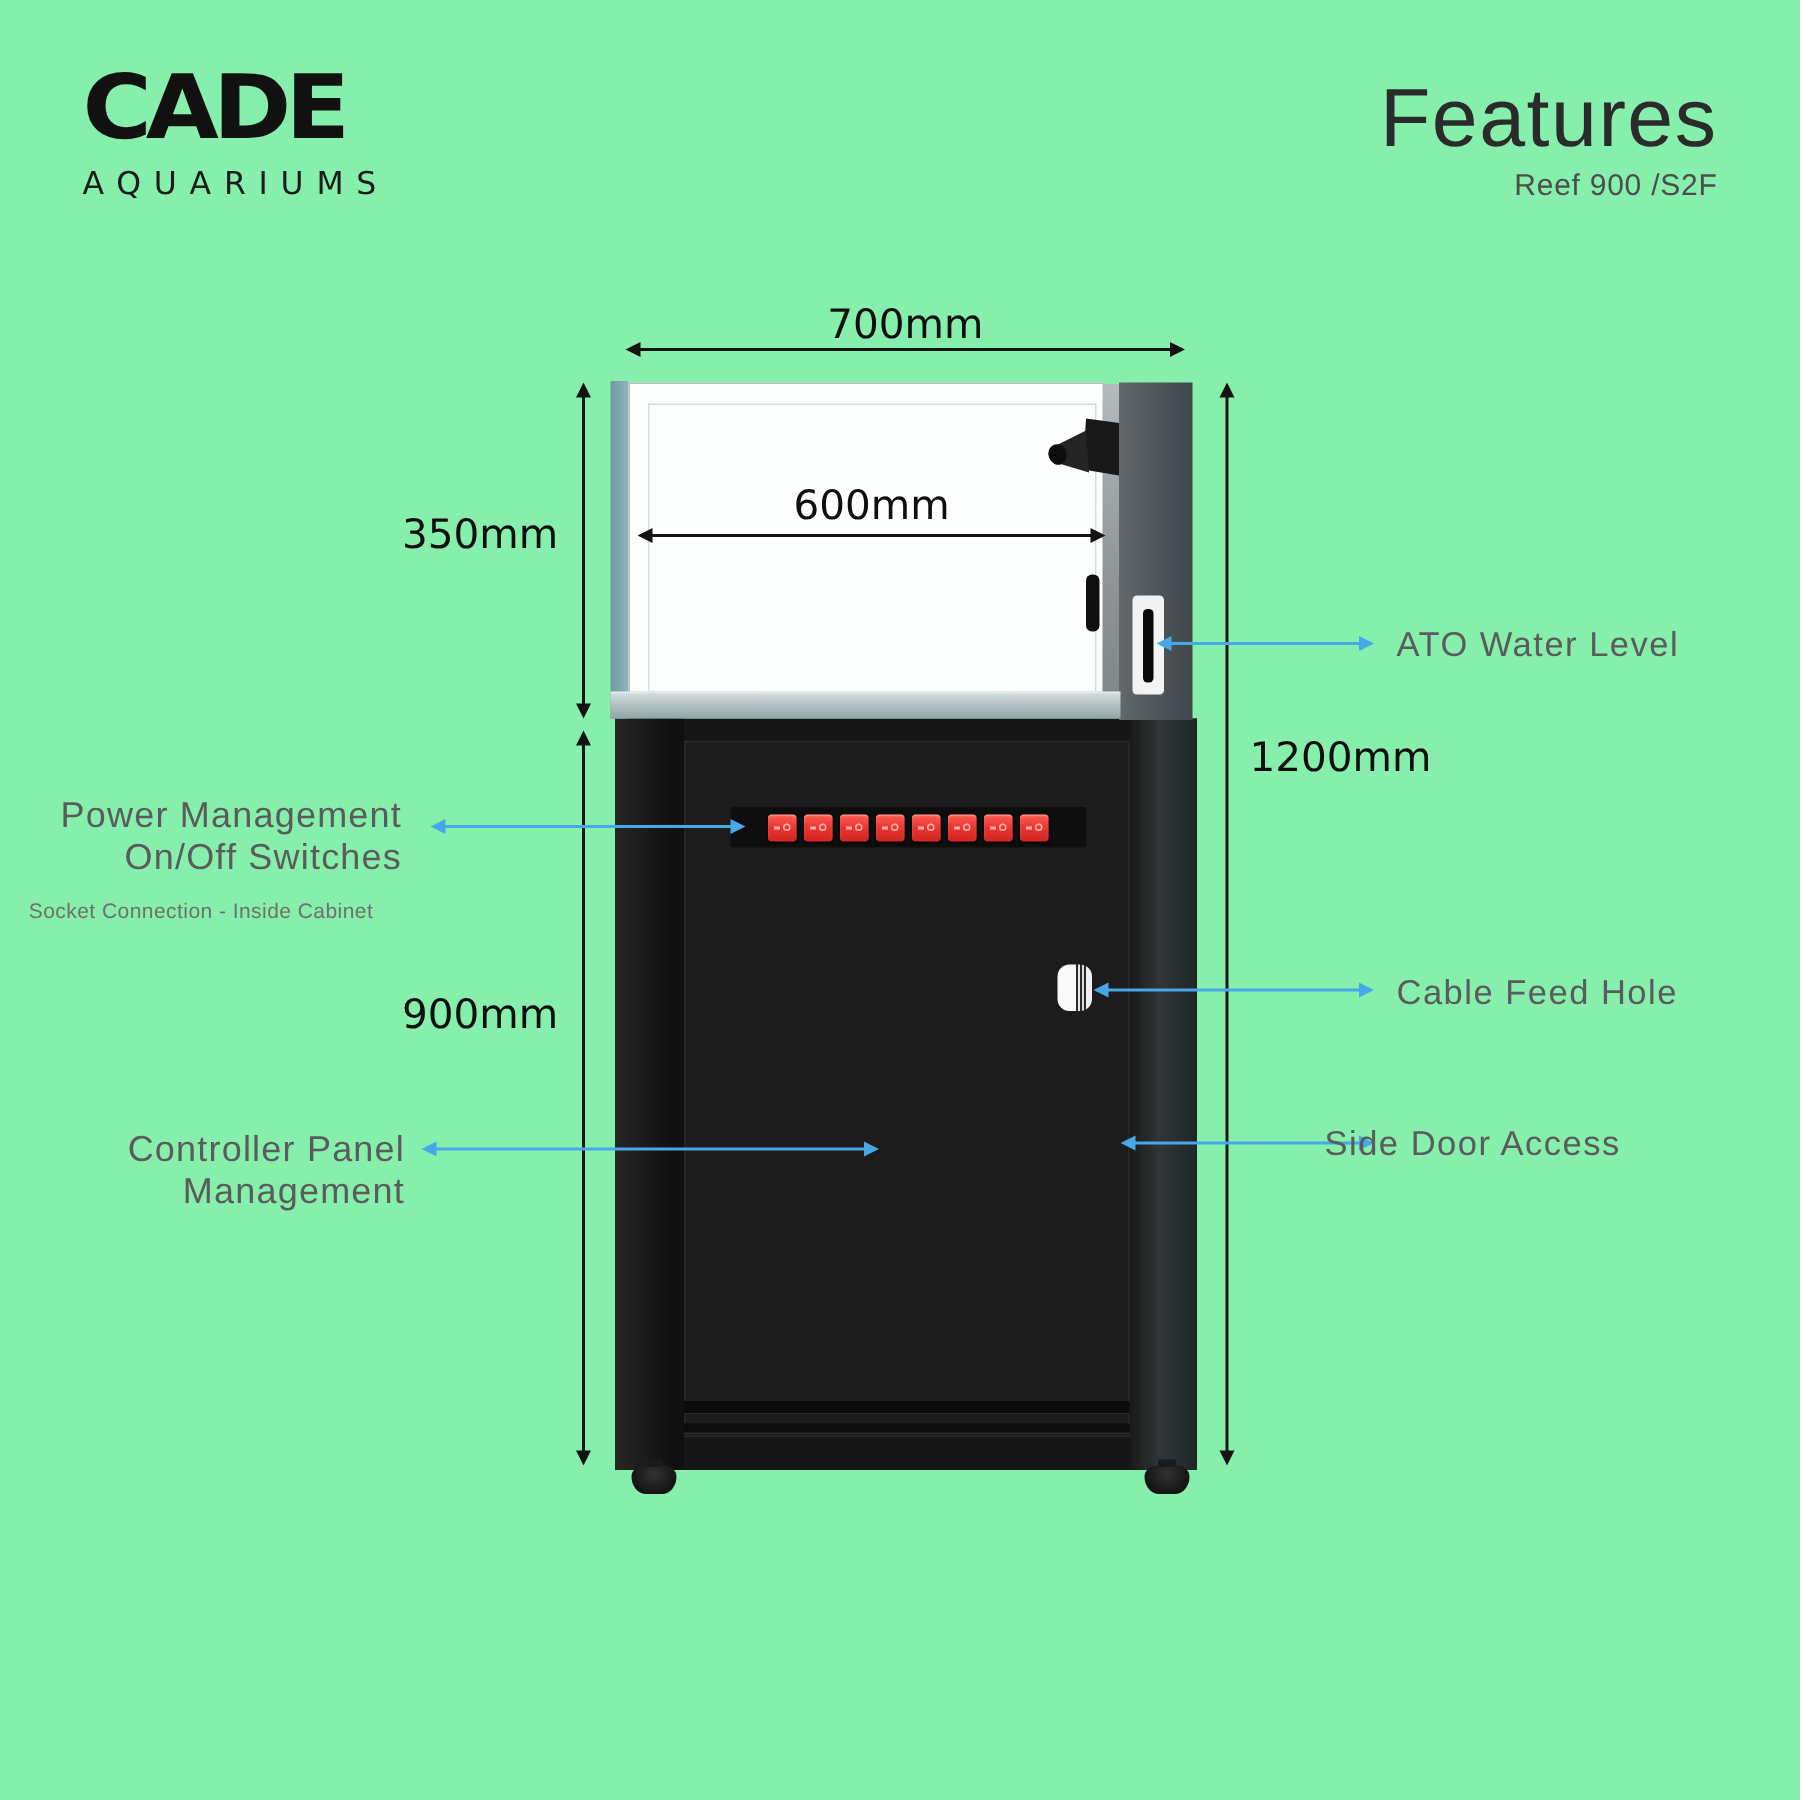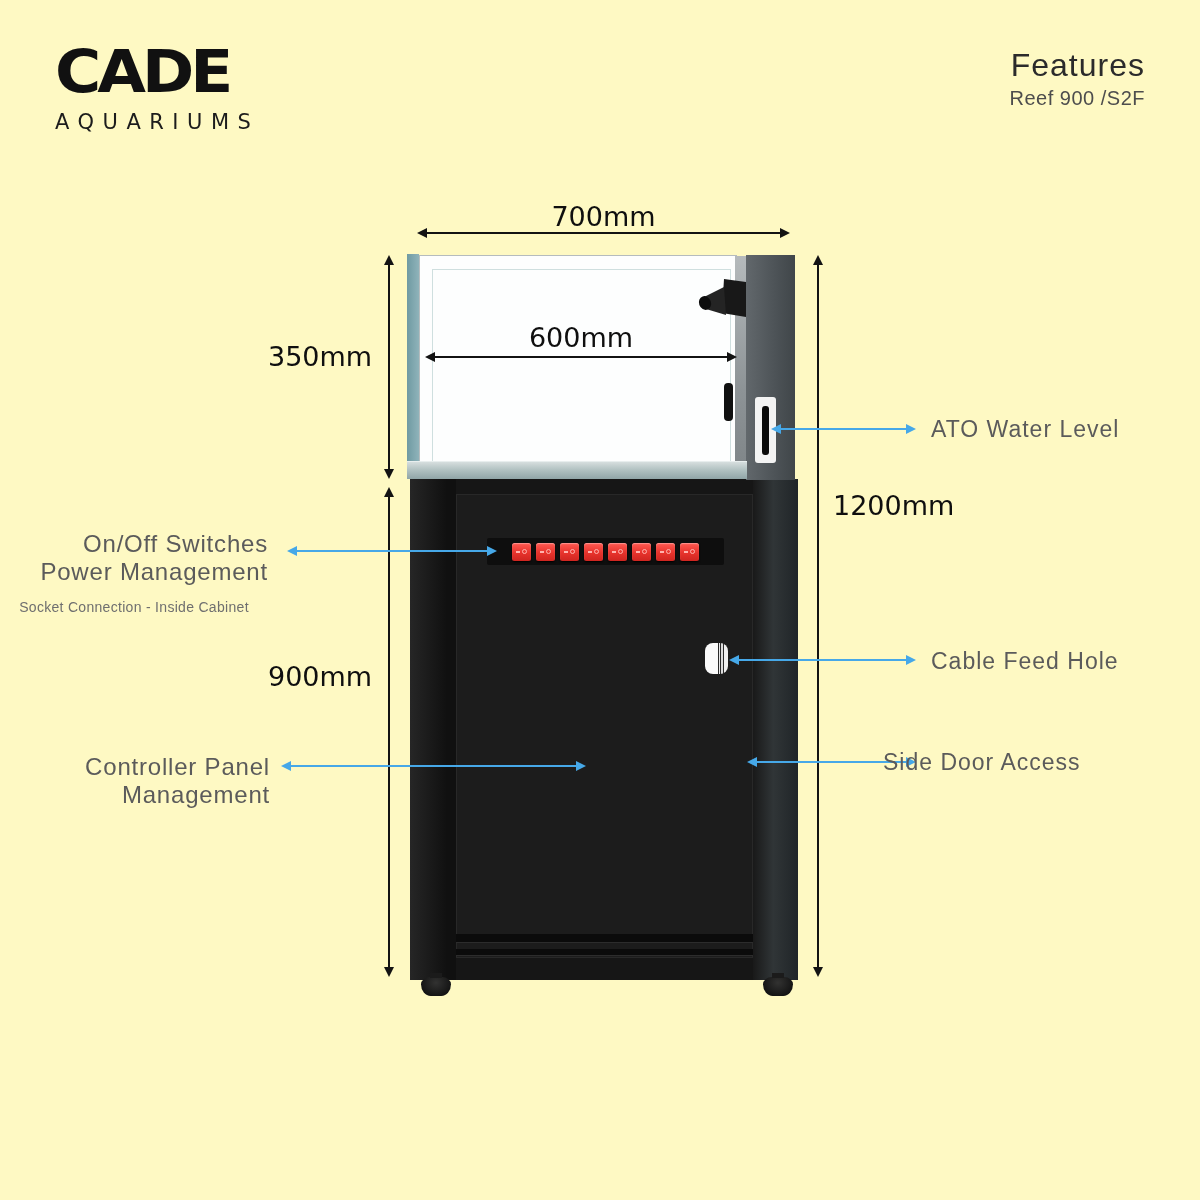--- a/index.html
+++ b/index.html
@@ -2,28 +2,28 @@
 <html style="--blue: #46a8e8; --ink: #131313;"><head>
 <meta charset="utf-8">
 <style>
   :root{
     --blue:#46a8e8;
     --ink:#131313;
     --callout:#5b5b5b;
   }
   html,body{margin:0;padding:0;background:#ffffff;}
   body{font-family:"DejaVu Sans", sans-serif;}
-  #canvas{position:relative;width:1200px;height:1200px;background:#fef9c3;overflow:hidden;}
+  #canvas{position:relative;width:1200px;height:1200px;background:#86efac;overflow:hidden;}
   .abs{position:absolute;}
 
   
   .logo-word{font-family:"DejaVu Sans", sans-serif;font-weight:900;font-size:63px;letter-spacing:-4px;color:#111;line-height:1;transform:scaleY(.94);transform-origin:left top;}
   .logo-sub{font-family:"DejaVu Sans", sans-serif;font-size:21px;letter-spacing:8.5px;color:#1c1c1c;margin-top:5px;}
   .title-block{text-align:right;}
-  .page-title{font-family:"Liberation Sans", sans-serif;font-weight:300;font-size:32px;color:#2b2b2b;letter-spacing:1px;line-height:1.1;}
+  .page-title{font-family:"Liberation Sans", sans-serif;font-weight:300;font-size:55px;color:#2b2b2b;letter-spacing:1px;line-height:1.1;}
   .page-subtitle{font-family:"Liberation Sans", sans-serif;font-weight:300;font-size:20px;color:#4d4d4d;letter-spacing:.5px;margin-top:4px;}
 
   
   .dim-label{font-size:27px;color:#0f0f0f;font-family:"DejaVu Sans", sans-serif;}
   .center{text-align:center;}
   .right{text-align:right;}
   .callout-label{font-family:"Liberation Sans", sans-serif;font-weight:300;font-size:23px;color:var(--callout);letter-spacing:1px;white-space:nowrap;}
   .callout-block{font-family:"Liberation Sans", sans-serif;font-weight:300;font-size:24px;color:var(--callout);letter-spacing:.8px;line-height:28px;}
   .callout-note{font-size:14px;color:#6f6f6f;letter-spacing:.3px;margin-top:7px;text-align:center;}
 
@@ -183,22 +183,22 @@
 
   <div class="arrow arrow-h blue" style="left:771px;top:424px;width:145px;">
       <span class="shaft"></span>
     </div>
   <div class="abs callout-label" style="left:931px;top:416px;">ATO Water Level</div>
 
   <div class="arrow arrow-h blue" style="left:287px;top:546px;width:210px;">
       <span class="shaft"></span>
     </div>
   <div class="abs callout-block right" style="left:0px;top:530px;width:268px;">
+    <div>Power Management</div>
     <div>On/Off Switches</div>
-    <div>Power Management</div>
     <div class="callout-note">Socket Connection - Inside Cabinet</div>
   </div>
 
   <div class="arrow arrow-h blue" style="left:729px;top:655px;width:187px;">
       <span class="shaft"></span>
     </div>
   <div class="abs callout-label" style="left:931px;top:648px;">Cable Feed Hole</div>
 
   <div class="arrow arrow-h blue" style="left:281px;top:761px;width:305px;">
       <span class="shaft"></span>

